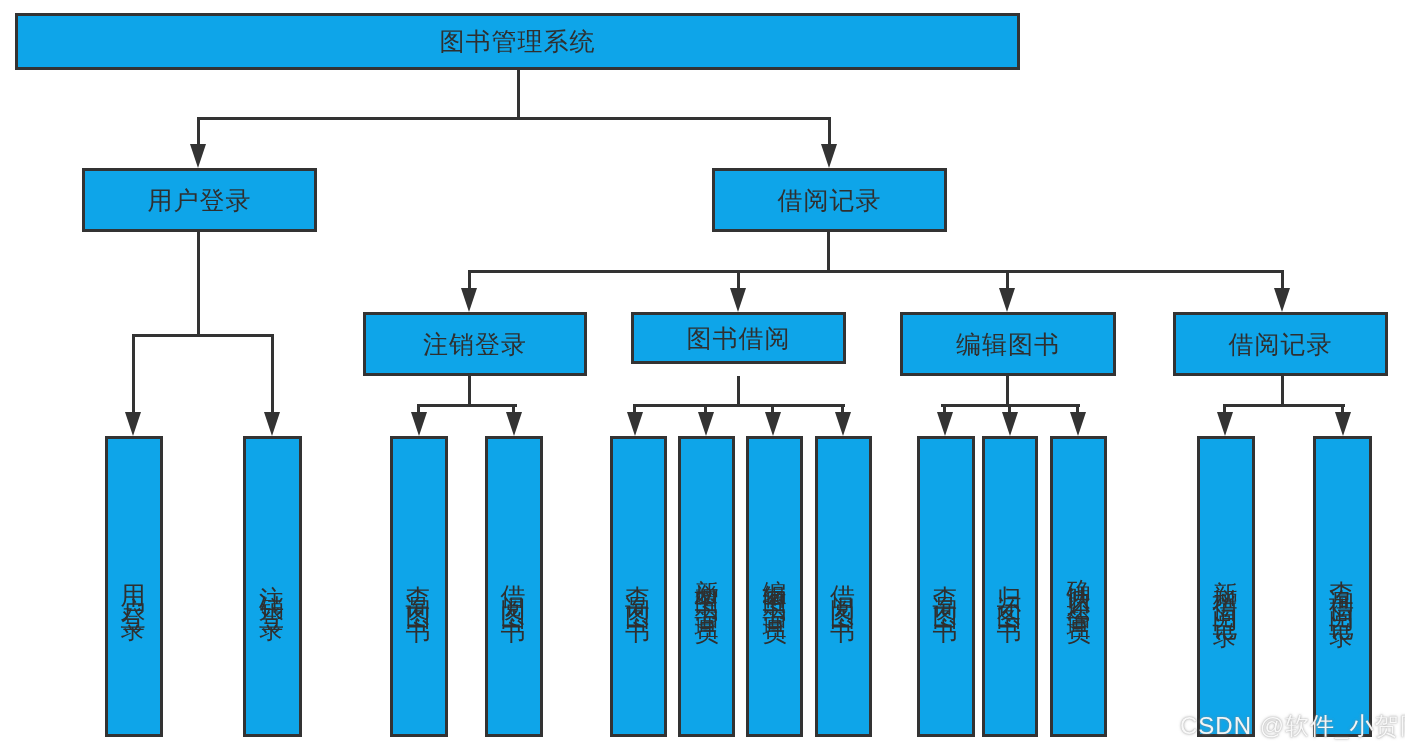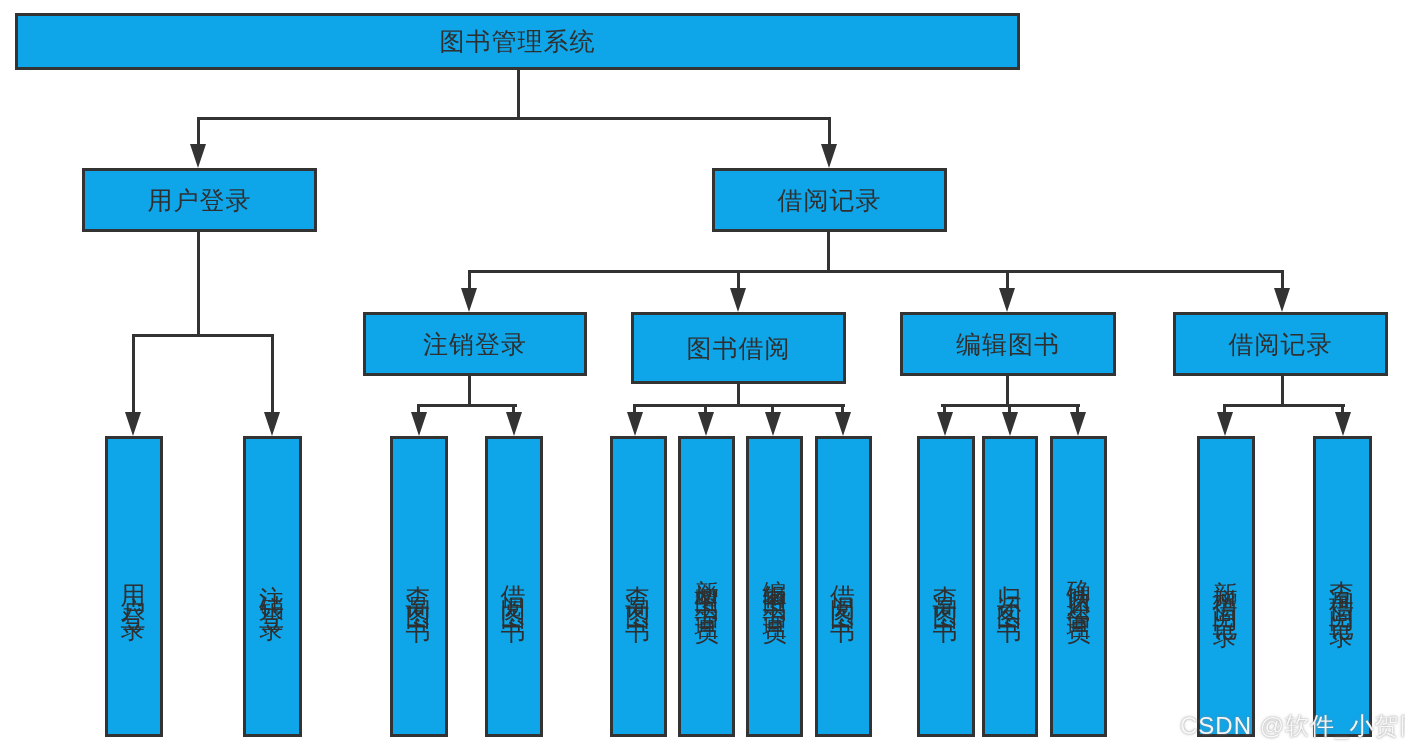--- a/index.html
+++ b/index.html
@@ -98,21 +98,21 @@
   <div class="vl" style="left:737px; top:270px; height:22px;"></div>
   <div class="ah" style="left:730px; top:288px;"></div>
   <div class="vl" style="left:1006px; top:270px; height:22px;"></div>
   <div class="ah" style="left:999px; top:288px;"></div>
   <div class="vl" style="left:1281px; top:270px; height:22px;"></div>
   <div class="ah" style="left:1274px; top:288px;"></div>
 
   <div class="box" style="left:363px; top:312px; width:224px; height:64px;">
     <span>注销登录</span>
   </div>
-  <div class="box" style="left:631px; top:312px; width:215px; height:72px;">
+  <div class="box" style="left:631px; top:312px; width:215px; height:52px;">
     <span>图书借阅</span>
   </div>
   <div class="box" style="left:900px; top:312px; width:216px; height:64px;">
     <span>编辑图书</span>
   </div>
   <div class="box" style="left:1173px; top:312px; width:215px; height:64px;">
     <span>借阅记录</span>
   </div>
 
   <div class="vl" style="left:468px; top:376px; height:30px;"></div>

